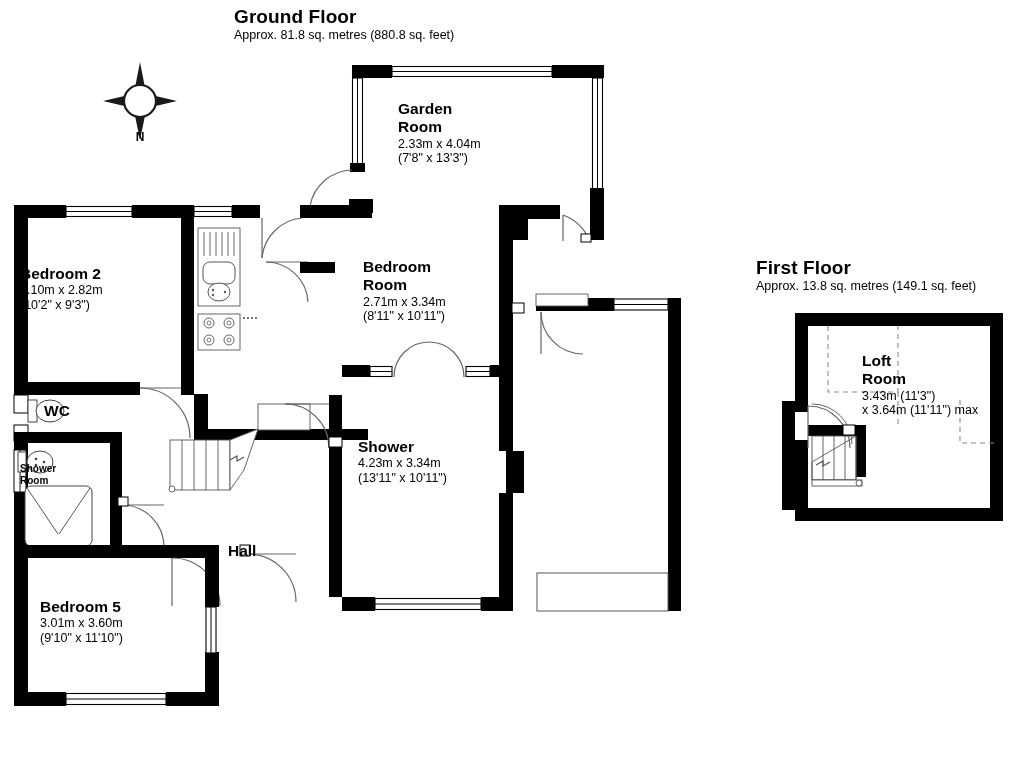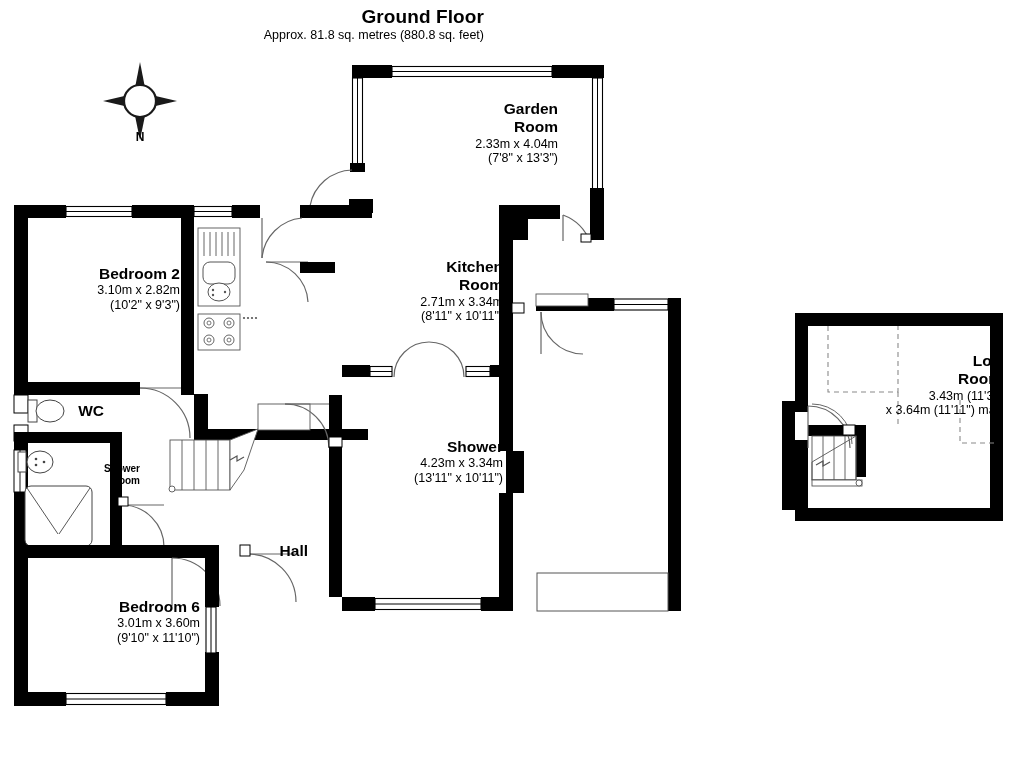--- a/index.html
+++ b/index.html
@@ -56,21 +56,21 @@
   }
   .total-area {
     font-size: 14.5px;
     font-weight: normal;
   }
   .compass-n {
     font-size: 12px;
     font-weight: bold;
   }
   .grp { position: absolute; }
-  .grp > div { position: static; text-align: right; white-space: nowrap; }
+  .grp > div { position: static; text-align: left; white-space: nowrap; }
 </style>
 </head>
 <body>
 
 <div id="plan-root">
 
   <svg class="plan-svg" viewBox="0 0 1024 768" xmlns="http://www.w3.org/2000/svg">
 
     <g>
       <path d="M140 62 L147 98 L140 113 L133 98 Z" fill="#1a1a1a"></path>
@@ -382,21 +382,21 @@
   </div>
 
   <div class="txt grp" style="left:20px; top:265px; width:160px;">
     <div class="room-name">Bedroom 2</div>
     <div class="room-dim">3.10m x 2.82m</div>
     <div class="room-dim">(10'2" x 9'3")</div>
   </div>
 
 
   <div class="txt grp" style="left:363px; top:258px; width:140px;">
-    <div class="room-name">Kitchen</div>
+    <div class="room-name">Bedroom</div>
     <div class="room-name">Room</div>
     <div class="room-dim">2.71m x 3.34m</div>
     <div class="room-dim">(8'11" x 10'11")</div>
   </div>
 
 
   <div class="txt grp" style="left:358px; top:438px; width:145px;">
     <div class="room-name">Shower</div>
     <div class="room-dim">4.23m x 3.34m</div>
     <div class="room-dim">(13'11" x 10'11")</div>
@@ -409,26 +409,28 @@
   <div class="txt grp" style="left:20px; top:463px; width:120px;">
     <div class="room-name sm">Shower</div>
     <div class="room-name sm">Room</div>
   </div>
 
   <div class="txt grp" style="left:228px; top:494px; width:80px;margin-top:48px;">
     <div class="room-name">Hall</div>
   </div>
 
   <div class="txt grp" style="left:40px; top:598px; width:160px;">
-    <div class="room-name">Bedroom 6</div>
+    <div class="room-name">Bedroom 5</div>
     <div class="room-dim">3.01m x 3.60m</div>
     <div class="room-dim">(9'10" x 11'10")</div>
   </div>
 
   <div class="txt grp" style="left:756px; top:257px; width:250px;">
+    <div class="floor-title">First Floor</div>
+    <div class="floor-sub">Approx. 13.8 sq. metres (149.1 sq. feet)</div>
   </div>
 
   <div class="txt grp" style="left:862px; top:352px; width:140px;">
     <div class="room-name">Loft</div>
     <div class="room-name">Room</div>
     <div class="room-dim">3.43m (11'3")</div>
     <div class="room-dim">x 3.64m (11'11") max</div>
   </div>
 
 

